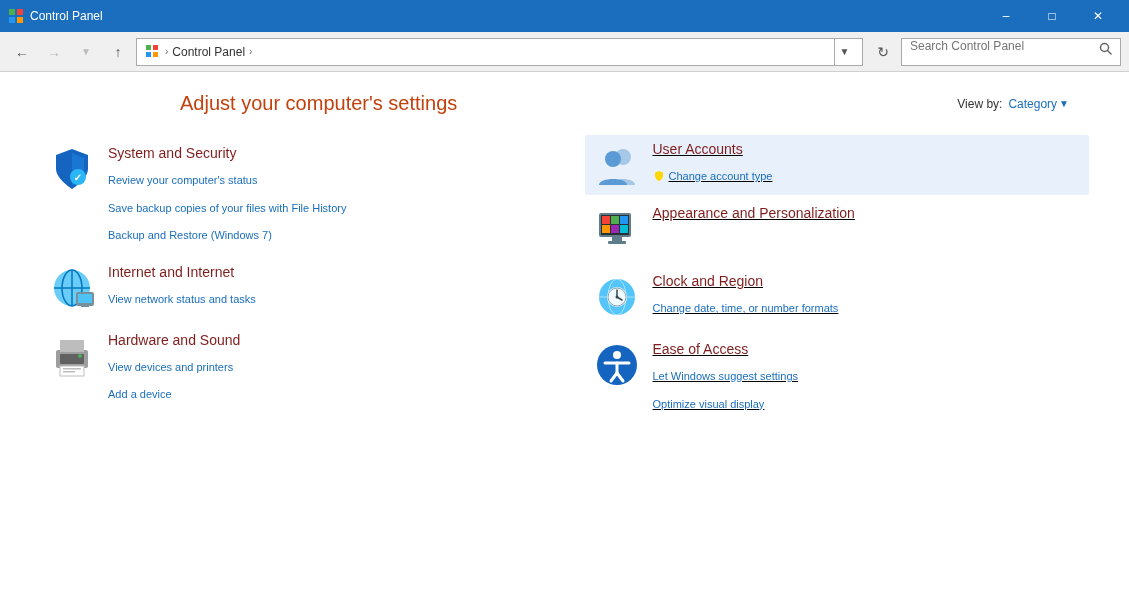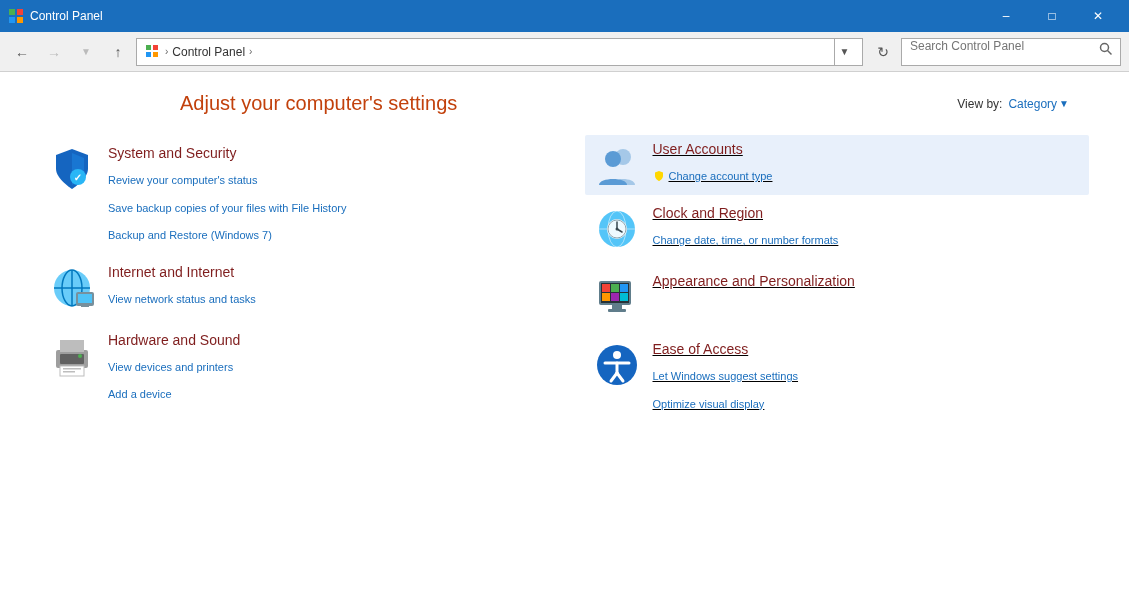--- a/index.html
+++ b/index.html
@@ -407,42 +407,20 @@
             </svg>
             <span>Change account type</span>
           </span>
         </div>
       </div>
 
       <div class="category-item">
         <div class="category-icon">
           <svg width="48" height="48" viewBox="0 0 48 48">
 
-            <circle cx="24" cy="24" r="18" fill="#29B6F6" opacity="0.8"></circle>
-            <ellipse cx="24" cy="24" rx="9" ry="18" fill="none" stroke="rgba(255,255,255,0.5)" stroke-width="1"></ellipse>
-            <line x1="6" y1="24" x2="42" y2="24" stroke="rgba(255,255,255,0.5)" stroke-width="1"></line>
-
-            <circle cx="24" cy="24" r="10" fill="white" opacity="0.9"></circle>
-            <circle cx="24" cy="24" r="9" fill="none" stroke="#90A4AE" stroke-width="1"></circle>
-
-            <line x1="24" y1="24" x2="24" y2="17" stroke="#37474F" stroke-width="1.5" stroke-linecap="round"></line>
-            <line x1="24" y1="24" x2="29" y2="27" stroke="#37474F" stroke-width="1.5" stroke-linecap="round"></line>
-            <circle cx="24" cy="24" r="1.5" fill="#37474F"></circle>
-          </svg>
-        </div>
-        <div class="category-text">
-          <div class="category-title">Clock and Region</div>
-          <span class="category-link">Change date, time, or number formats</span>
-        </div>
-      </div>
-
-      <div class="category-item">
-        <div class="category-icon">
-          <svg width="48" height="48" viewBox="0 0 48 48">
-
             <rect x="6" y="8" width="32" height="24" rx="2" fill="#607D8B"></rect>
             <rect x="8" y="10" width="28" height="20" fill="#263238"></rect>
 
             <rect x="9" y="11" width="8" height="8" fill="#F44336"></rect>
             <rect x="18" y="11" width="8" height="8" fill="#4CAF50"></rect>
             <rect x="27" y="11" width="8" height="8" fill="#2196F3"></rect>
             <rect x="9" y="20" width="8" height="8" fill="#FF9800"></rect>
             <rect x="18" y="20" width="8" height="8" fill="#9C27B0"></rect>
             <rect x="27" y="20" width="8" height="8" fill="#00BCD4"></rect>
 
@@ -452,20 +430,42 @@
         </div>
         <div class="category-text">
           <div class="category-title">Appearance and Personalization</div>
         </div>
       </div>
 
       <div class="category-item">
         <div class="category-icon">
           <svg width="48" height="48" viewBox="0 0 48 48">
 
+            <circle cx="24" cy="24" r="18" fill="#29B6F6" opacity="0.8"></circle>
+            <ellipse cx="24" cy="24" rx="9" ry="18" fill="none" stroke="rgba(255,255,255,0.5)" stroke-width="1"></ellipse>
+            <line x1="6" y1="24" x2="42" y2="24" stroke="rgba(255,255,255,0.5)" stroke-width="1"></line>
+
+            <circle cx="24" cy="24" r="10" fill="white" opacity="0.9"></circle>
+            <circle cx="24" cy="24" r="9" fill="none" stroke="#90A4AE" stroke-width="1"></circle>
+
+            <line x1="24" y1="24" x2="24" y2="17" stroke="#37474F" stroke-width="1.5" stroke-linecap="round"></line>
+            <line x1="24" y1="24" x2="29" y2="27" stroke="#37474F" stroke-width="1.5" stroke-linecap="round"></line>
+            <circle cx="24" cy="24" r="1.5" fill="#37474F"></circle>
+          </svg>
+        </div>
+        <div class="category-text">
+          <div class="category-title">Clock and Region</div>
+          <span class="category-link">Change date, time, or number formats</span>
+        </div>
+      </div>
+
+      <div class="category-item">
+        <div class="category-icon">
+          <svg width="48" height="48" viewBox="0 0 48 48">
+
             <circle cx="24" cy="24" r="20" fill="#1565C0"></circle>
 
             <circle cx="24" cy="14" r="4" fill="white"></circle>
 
             <line x1="12" y1="22" x2="36" y2="22" stroke="white" stroke-width="3" stroke-linecap="round"></line>
 
             <line x1="24" y1="22" x2="24" y2="32" stroke="white" stroke-width="3" stroke-linecap="round"></line>
 
             <line x1="24" y1="32" x2="18" y2="40" stroke="white" stroke-width="3" stroke-linecap="round"></line>
             <line x1="24" y1="32" x2="30" y2="40" stroke="white" stroke-width="3" stroke-linecap="round"></line>

